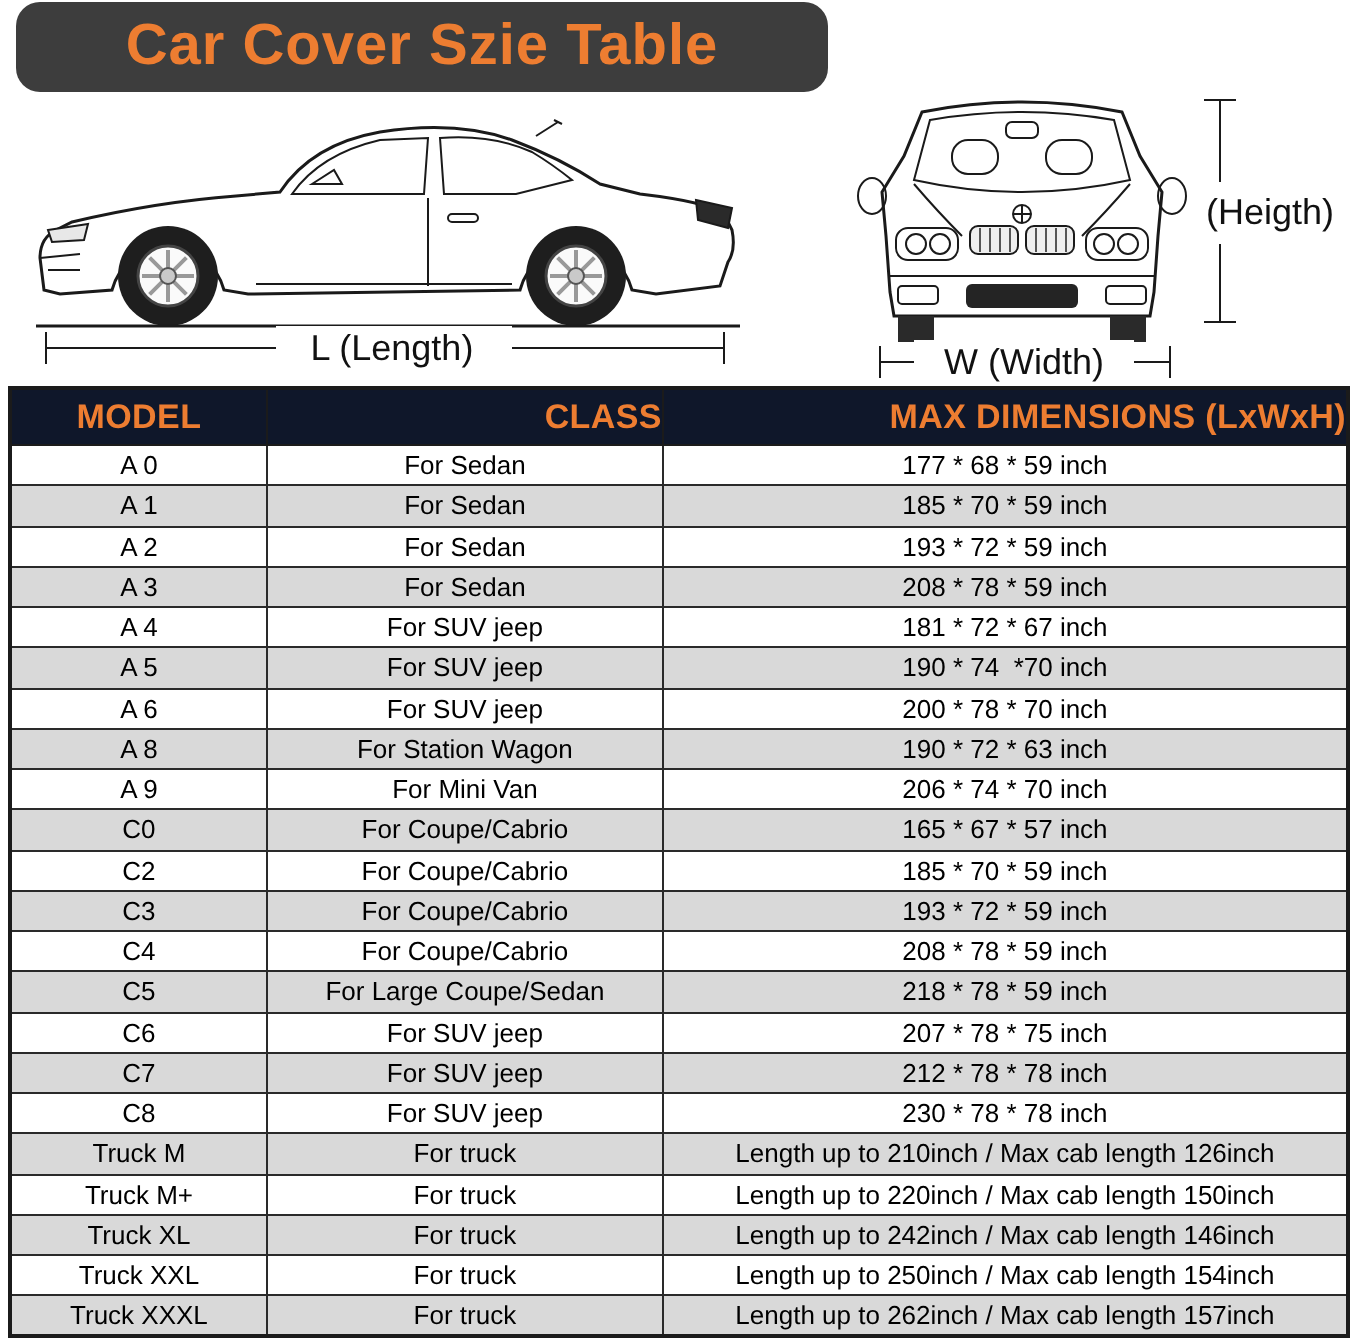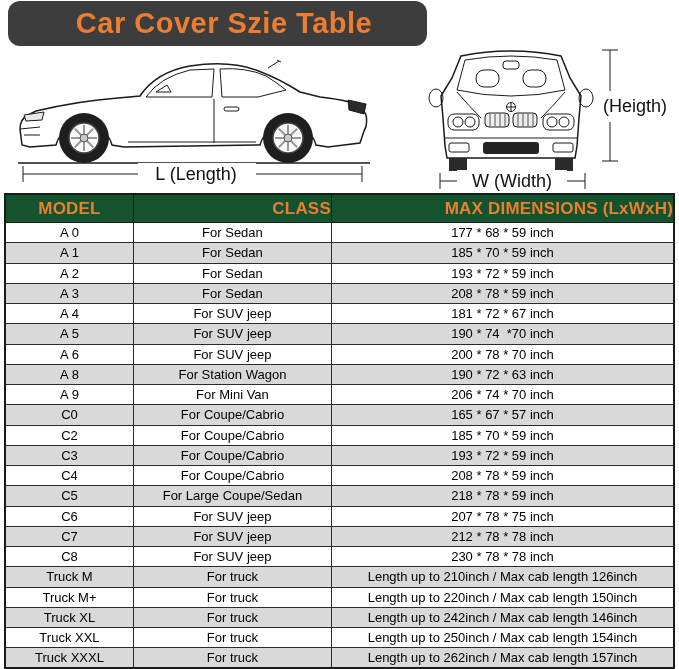--- a/index.html
+++ b/index.html
@@ -3,34 +3,34 @@
 <meta charset="utf-8">
 <style>
   html,body{margin:0;padding:0;}
   body{
     width:679px;height:669px;position:relative;background:#ffffff;
     font-family:"Liberation Sans",sans-serif;overflow:hidden;
   }
   .title-banner{
     position:absolute;left:8px;top:1px;width:406px;height:45px;
     background:#3d3d3d;border-radius:12px;
-    display:flex;align-items:center;justify-content:center;padding-left:13px;
+    display:flex;align-items:center;justify-content:center;
   }
   .title-banner span{
     color:#ED7D31;font-size:29px;font-weight:bold;letter-spacing:0.5px;
   }
   .diagram-svg{position:absolute;left:0;top:44px;}
   .dim-label{font-size:18px;fill:#111;font-family:"Liberation Sans",sans-serif;}
   table.size-table{
     position:absolute;left:4px;top:193px;width:671px;height:476px;
     border-collapse:collapse;table-layout:fixed;
     border:2px solid #1b1b1b;
   }
   table.size-table th{
-    background:#14532d;color:#ED7D31;font-size:17px;font-weight:bold;
+    background:#0f172a;color:#ED7D31;font-size:17px;font-weight:bold;
     height:27px;border:1px solid #1b1b1b;padding:0;letter-spacing:0.2px;
   }
   table.size-table th + th{border-left:1px solid #9a9a9a;text-align:right;}
   table.size-table td{
     border:1px solid #2a2a2a;font-size:13px;color:#000;text-align:center;
     padding:0;white-space:pre;line-height:1;
   }
   table.size-table tbody tr{height:17px;}
   table.size-table tbody tr:nth-child(even) td{background:#d9d9d9;}
   .thin{stroke:#1a1a1a;stroke-width:1;fill:none;}

